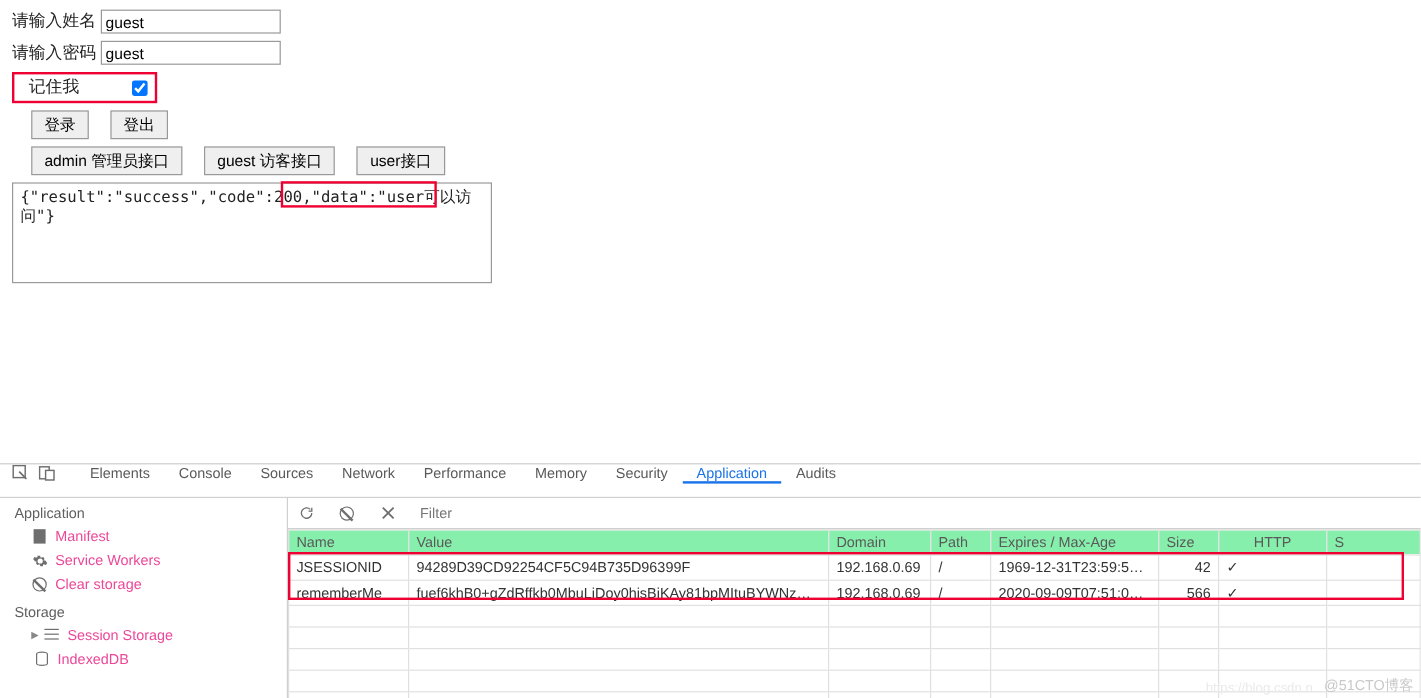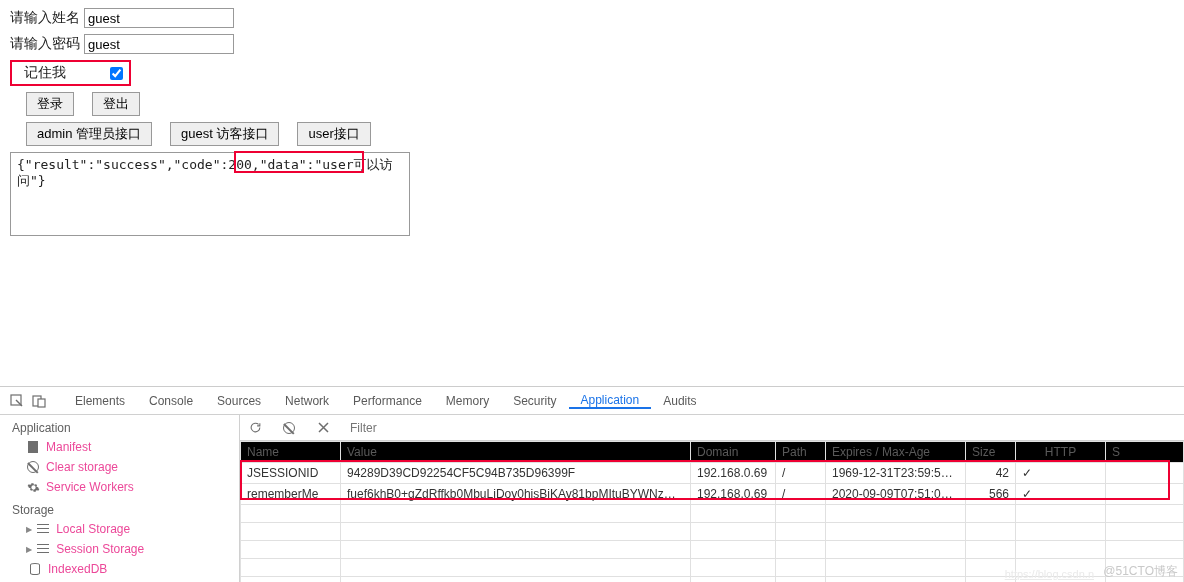--- a/index.html
+++ b/index.html
@@ -16,21 +16,21 @@
   
   button.std { font-size: 13px; padding: 2px 10px; background: #efefef; border: 1px solid #999; cursor: pointer; }
   .btnrow button { margin-right: 2px; margin-left: 16px; }
   
   .result-area { position: relative; width: 400px; height: 84px; border: 1px solid #999; padding: 4px 6px; font-family: SimSun, monospace; font-size: 13px; line-height: 16px; background:#fff; }
   .result-overlay { position: absolute; border: 2px solid #e03; top: -2px; left: 223px; width: 130px; height: 22px; pointer-events: none; }
   
   
   .devtools { margin-top: 150px; border-top: 1px solid #ccc; font-size: 12px; color: #5a5a5a; display: flex; flex-direction: column; }
   
-  .dt-tabs { height: 28px; border-bottom: 1px solid #d0d0d0; display: flex; align-items: center; padding-left: 6px; }
+  .dt-tabs { height: 28px; border-bottom: 1px solid #d0d0d0; display: flex; align-items: flex-start; padding-left: 6px; }
   .dt-icon { width: 22px; display: flex; align-items: center; justify-content: center; color: #6e6e6e; }
   .dt-tab { padding: 0 12px; display: flex; align-items: center; color: #5a5a5a; font-size: 12px; cursor: pointer; }
   .dt-tab.active { color: #1a73e8; border-bottom: 2px solid #1a73e8; }
   
   .dt-body { display: flex; height: 200px; }
   
   
   .dt-side { width: 240px; border-right: 1px solid #d0d0d0; overflow: hidden; }
   .dt-side-section { padding: 6px 0 2px 12px; color: #606060; }
   .dt-side-item { padding: 3px 0 3px 26px; display: flex; align-items: center; cursor: pointer; color: #ec4899; }
@@ -46,37 +46,37 @@
   
   
   .dt-main { flex: 1; display: flex; flex-direction: column; }
   .dt-toolbar { height: 26px; border-bottom: 1px solid #d0d0d0; display: flex; align-items: center; padding: 0 8px; gap: 20px; }
   .dt-toolbar .tb-ic { width:14px; height:14px; display:inline-flex; align-items:center; justify-content:center; color:#6e6e6e; cursor:pointer; }
   .dt-filter { border: none; outline: none; height: 20px; font-size: 12px; color:#888; flex:1; }
   
   .dt-table-wrap { position: relative; flex:1; }
   .dt-table { width: 100%; border-collapse: collapse; table-layout: fixed; }
   .dt-table th, .dt-table td { border: 1px solid #e0e0e0; padding: 3px 6px; text-align: left; font-weight: normal; font-size: 12px; color:#333; overflow:hidden; white-space:nowrap; text-overflow:ellipsis; height:18px; }
-  .dt-table th { background: #000000; color:#5a5a5a; }
+  .dt-table th { background: #86efac; color:#5a5a5a; }
   .dt-table td.center, .dt-table th.center { text-align:center; }
   .dt-table td.right { text-align:right; }
   .col-name { width: 100px; }
   .col-value { width: 350px; }
   .col-domain { width: 85px; }
   .col-path { width: 50px; }
   .col-exp { width: 140px; }
   .col-size { width: 50px; }
   .col-http { width: 90px; }
   .col-s { width: auto; }
   .tick { color:#1a73e8; text-align:center; }
   
   .dt-highlight { position:absolute; border:2px solid #e03; pointer-events:none; left:0; top:19px; width:930px; height:40px; }
   
   .watermark { position:absolute; right:6px; bottom:2px; font-size:12px; color:#c9c9c9; pointer-events:none; }
-  .watermark2 { position:absolute; right:90px; bottom:2px; font-size:11px; color:#eaeaea; pointer-events:none;text-decoration:underline; }
+  .watermark2 { position:absolute; right:90px; bottom:2px; font-size:11px; color:#eaeaea; pointer-events:none; }
   
   svg { display:block; }
 </style>
 </head>
 <body>
 
 <div class="page">
 
   <div class="row">
     <span class="lbl">请输入姓名</span>
@@ -147,40 +147,34 @@
     <div class="dt-side">
       <div class="dt-side-section">Application</div>
       <div class="dt-side-item">
         <span class="ic">
             <span class="ic-file"></span>
           </span>
         <span>Manifest</span>
       </div>
       <div class="dt-side-item">
         <span class="ic">
-            <span class="ic-nocircle"></span>
-          </span>
-        <span>Clear storage</span>
-      </div>
-      <div class="dt-side-item">
-        <span class="ic">
             <svg width="13" height="13" viewBox="0 0 24 24">
               <path fill="#6e6e6e" d="M12 8a4 4 0 100 8 4 4 0 000-8zm9 4a7 7 0 01-.1 1.2l2 1.6-2 3.4-2.4-1a7 7 0 01-2 .1l-.4 2.6h-4l-.4-2.6a7 7 0 01-2-.1l-2.4 1-2-3.4 2-1.6A7 7 0 013 12a7 7 0 01.1-1.2l-2-1.6 2-3.4 2.4 1a7 7 0 012-.1L8 4h4l.4 2.6a7 7 0 012 .1l2.4-1 2 3.4-2 1.6A7 7 0 0121 12z"></path>
             </svg>
           </span>
         <span>Service Workers</span>
       </div>
+      <div class="dt-side-item">
+        <span class="ic">
+            <span class="ic-nocircle"></span>
+          </span>
+        <span>Clear storage</span>
+      </div>
 
       <div class="dt-side-section">Storage</div>
-      <div class="dt-side-item tri">
-        <span class="ic">
-            <span class="ic-grid"></span>
-          </span>
-        <span>Local Storage</span>
-      </div>
       <div class="dt-side-item tri">
         <span class="ic">
             <span class="ic-grid"></span>
           </span>
         <span>Session Storage</span>
       </div>
       <div class="dt-side-item indent">
         <span class="ic">
             <span class="ic-db"></span>
           </span>

